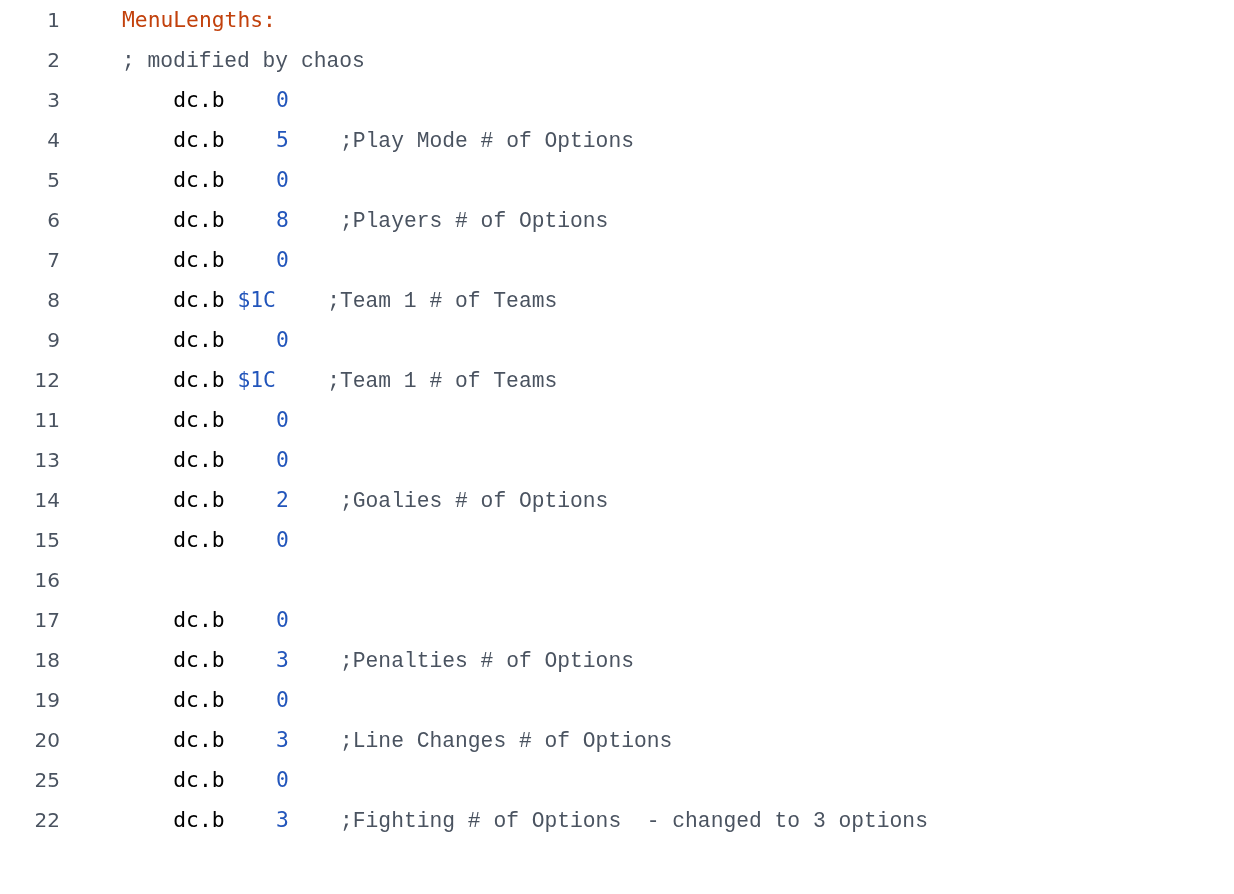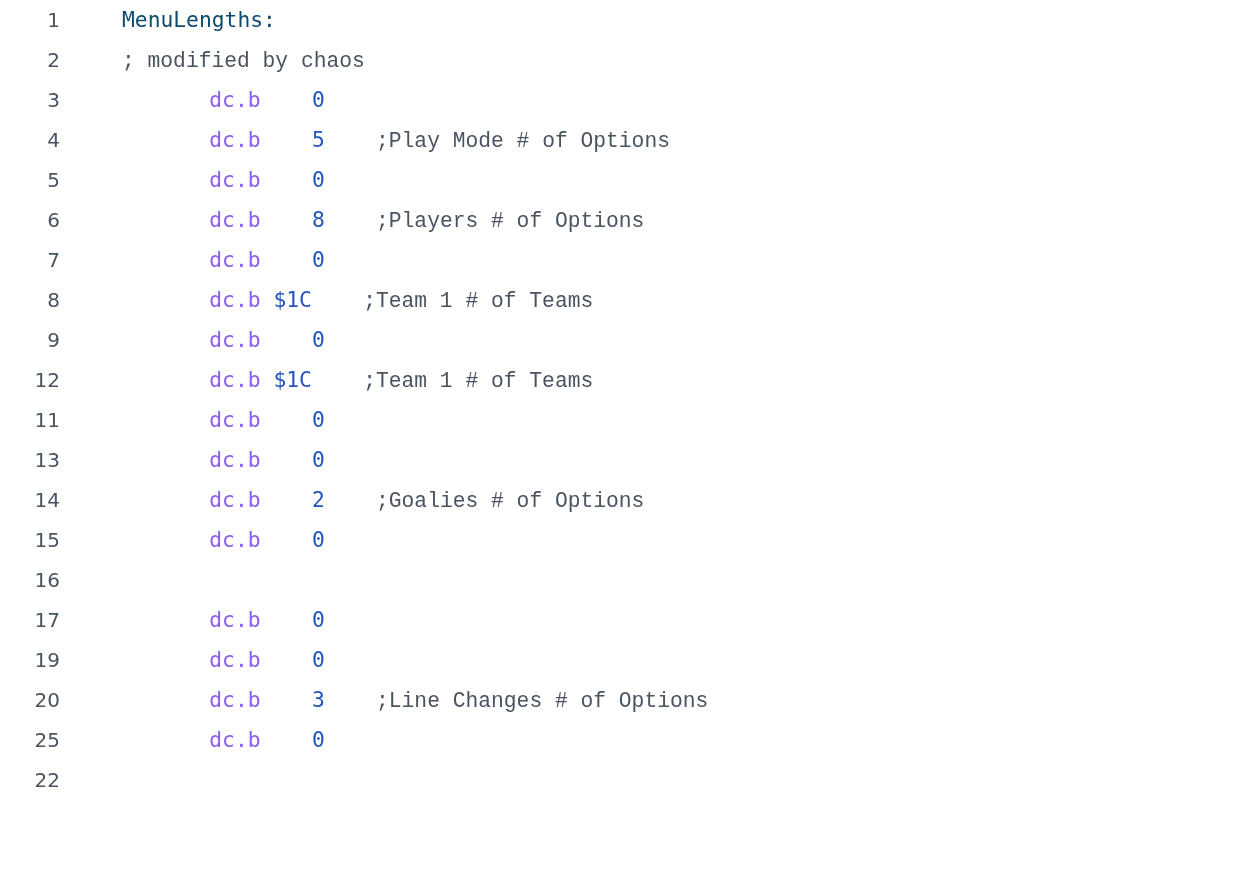--- a/index.html
+++ b/index.html
@@ -39,22 +39,22 @@
   }
   .code-text {
     padding-left: 62px;
     font-family: "DejaVu Sans Mono", "Liberation Mono", monospace;
     font-size: 21.3px;
     line-height: 40px;
     letter-spacing: 0px;
     white-space: pre;
     color: #4a5360;
   }
-  .tok-label    { color: #0c4a6e; }
-  .tok-mnemonic { color: #8b5cf6; margin-left: 36px; }
+  .tok-label    { color: #c2410c; }
+  .tok-mnemonic { color: #000000; }
   .tok-number   { color: #2255bb; }
   .tok-comment  { color: #4a5360; font-family: Liberation Mono, monospace; }
   .tok-plain    { color: #4a5360; }
 </style>
 </head>
 <body>
 
 <div id="editor">
   <div id="lines-container">
       <div class="code-line"><div class="gutter">1</div><div class="code-text"><span class="tok-label">MenuLengths:</span></div></div>
@@ -66,18 +66,19 @@
       <div class="code-line"><div class="gutter">7</div><div class="code-text"><span class="tok-plain">    </span><span class="tok-mnemonic">dc.b</span><span class="tok-plain">  </span><span class="tok-number">  0</span></div></div>
       <div class="code-line"><div class="gutter">8</div><div class="code-text"><span class="tok-plain">    </span><span class="tok-mnemonic">dc.b</span><span class="tok-plain"> </span><span class="tok-number">$1C</span><span class="tok-plain">    </span><span class="tok-comment">;Team 1 # of Teams</span></div></div>
       <div class="code-line"><div class="gutter">9</div><div class="code-text"><span class="tok-plain">    </span><span class="tok-mnemonic">dc.b</span><span class="tok-plain">  </span><span class="tok-number">  0</span></div></div>
       <div class="code-line"><div class="gutter">12</div><div class="code-text"><span class="tok-plain">    </span><span class="tok-mnemonic">dc.b</span><span class="tok-plain"> </span><span class="tok-number">$1C</span><span class="tok-plain">    </span><span class="tok-comment">;Team 1 # of Teams</span></div></div>
       <div class="code-line"><div class="gutter">11</div><div class="code-text"><span class="tok-plain">    </span><span class="tok-mnemonic">dc.b</span><span class="tok-plain">  </span><span class="tok-number">  0</span></div></div>
       <div class="code-line"><div class="gutter">13</div><div class="code-text"><span class="tok-plain">    </span><span class="tok-mnemonic">dc.b</span><span class="tok-plain">  </span><span class="tok-number">  0</span></div></div>
       <div class="code-line"><div class="gutter">14</div><div class="code-text"><span class="tok-plain">    </span><span class="tok-mnemonic">dc.b</span><span class="tok-plain">  </span><span class="tok-number">  2</span><span class="tok-plain">    </span><span class="tok-comment">;Goalies # of Options</span></div></div>
       <div class="code-line"><div class="gutter">15</div><div class="code-text"><span class="tok-plain">    </span><span class="tok-mnemonic">dc.b</span><span class="tok-plain">  </span><span class="tok-number">  0</span></div></div>
       <div class="code-line"><div class="gutter">16</div></div>
       <div class="code-line"><div class="gutter">17</div><div class="code-text"><span class="tok-plain">    </span><span class="tok-mnemonic">dc.b</span><span class="tok-plain">  </span><span class="tok-number">  0</span></div></div>
+      <div class="code-line"><div class="gutter">18</div><div class="code-text"><span class="tok-plain">    </span><span class="tok-mnemonic">dc.b</span><span class="tok-plain">  </span><span class="tok-number">  3</span><span class="tok-plain">    </span><span class="tok-comment">;Penalties # of Options</span></div></div>
       <div class="code-line"><div class="gutter">19</div><div class="code-text"><span class="tok-plain">    </span><span class="tok-mnemonic">dc.b</span><span class="tok-plain">  </span><span class="tok-number">  0</span></div></div>
       <div class="code-line"><div class="gutter">20</div><div class="code-text"><span class="tok-plain">    </span><span class="tok-mnemonic">dc.b</span><span class="tok-plain">  </span><span class="tok-number">  3</span><span class="tok-plain">    </span><span class="tok-comment">;Line Changes # of Options</span></div></div>
       <div class="code-line"><div class="gutter">25</div><div class="code-text"><span class="tok-plain">    </span><span class="tok-mnemonic">dc.b</span><span class="tok-plain">  </span><span class="tok-number">  0</span></div></div>
-      <div class="code-line"><div class="gutter">22</div></div>
+      <div class="code-line"><div class="gutter">22</div><div class="code-text"><span class="tok-plain">    </span><span class="tok-mnemonic">dc.b</span><span class="tok-plain">  </span><span class="tok-number">  3</span><span class="tok-plain">    </span><span class="tok-comment">;Fighting # of Options  - changed to 3 options</span></div></div>
     </div>
 </div>
 
 </body></html>

